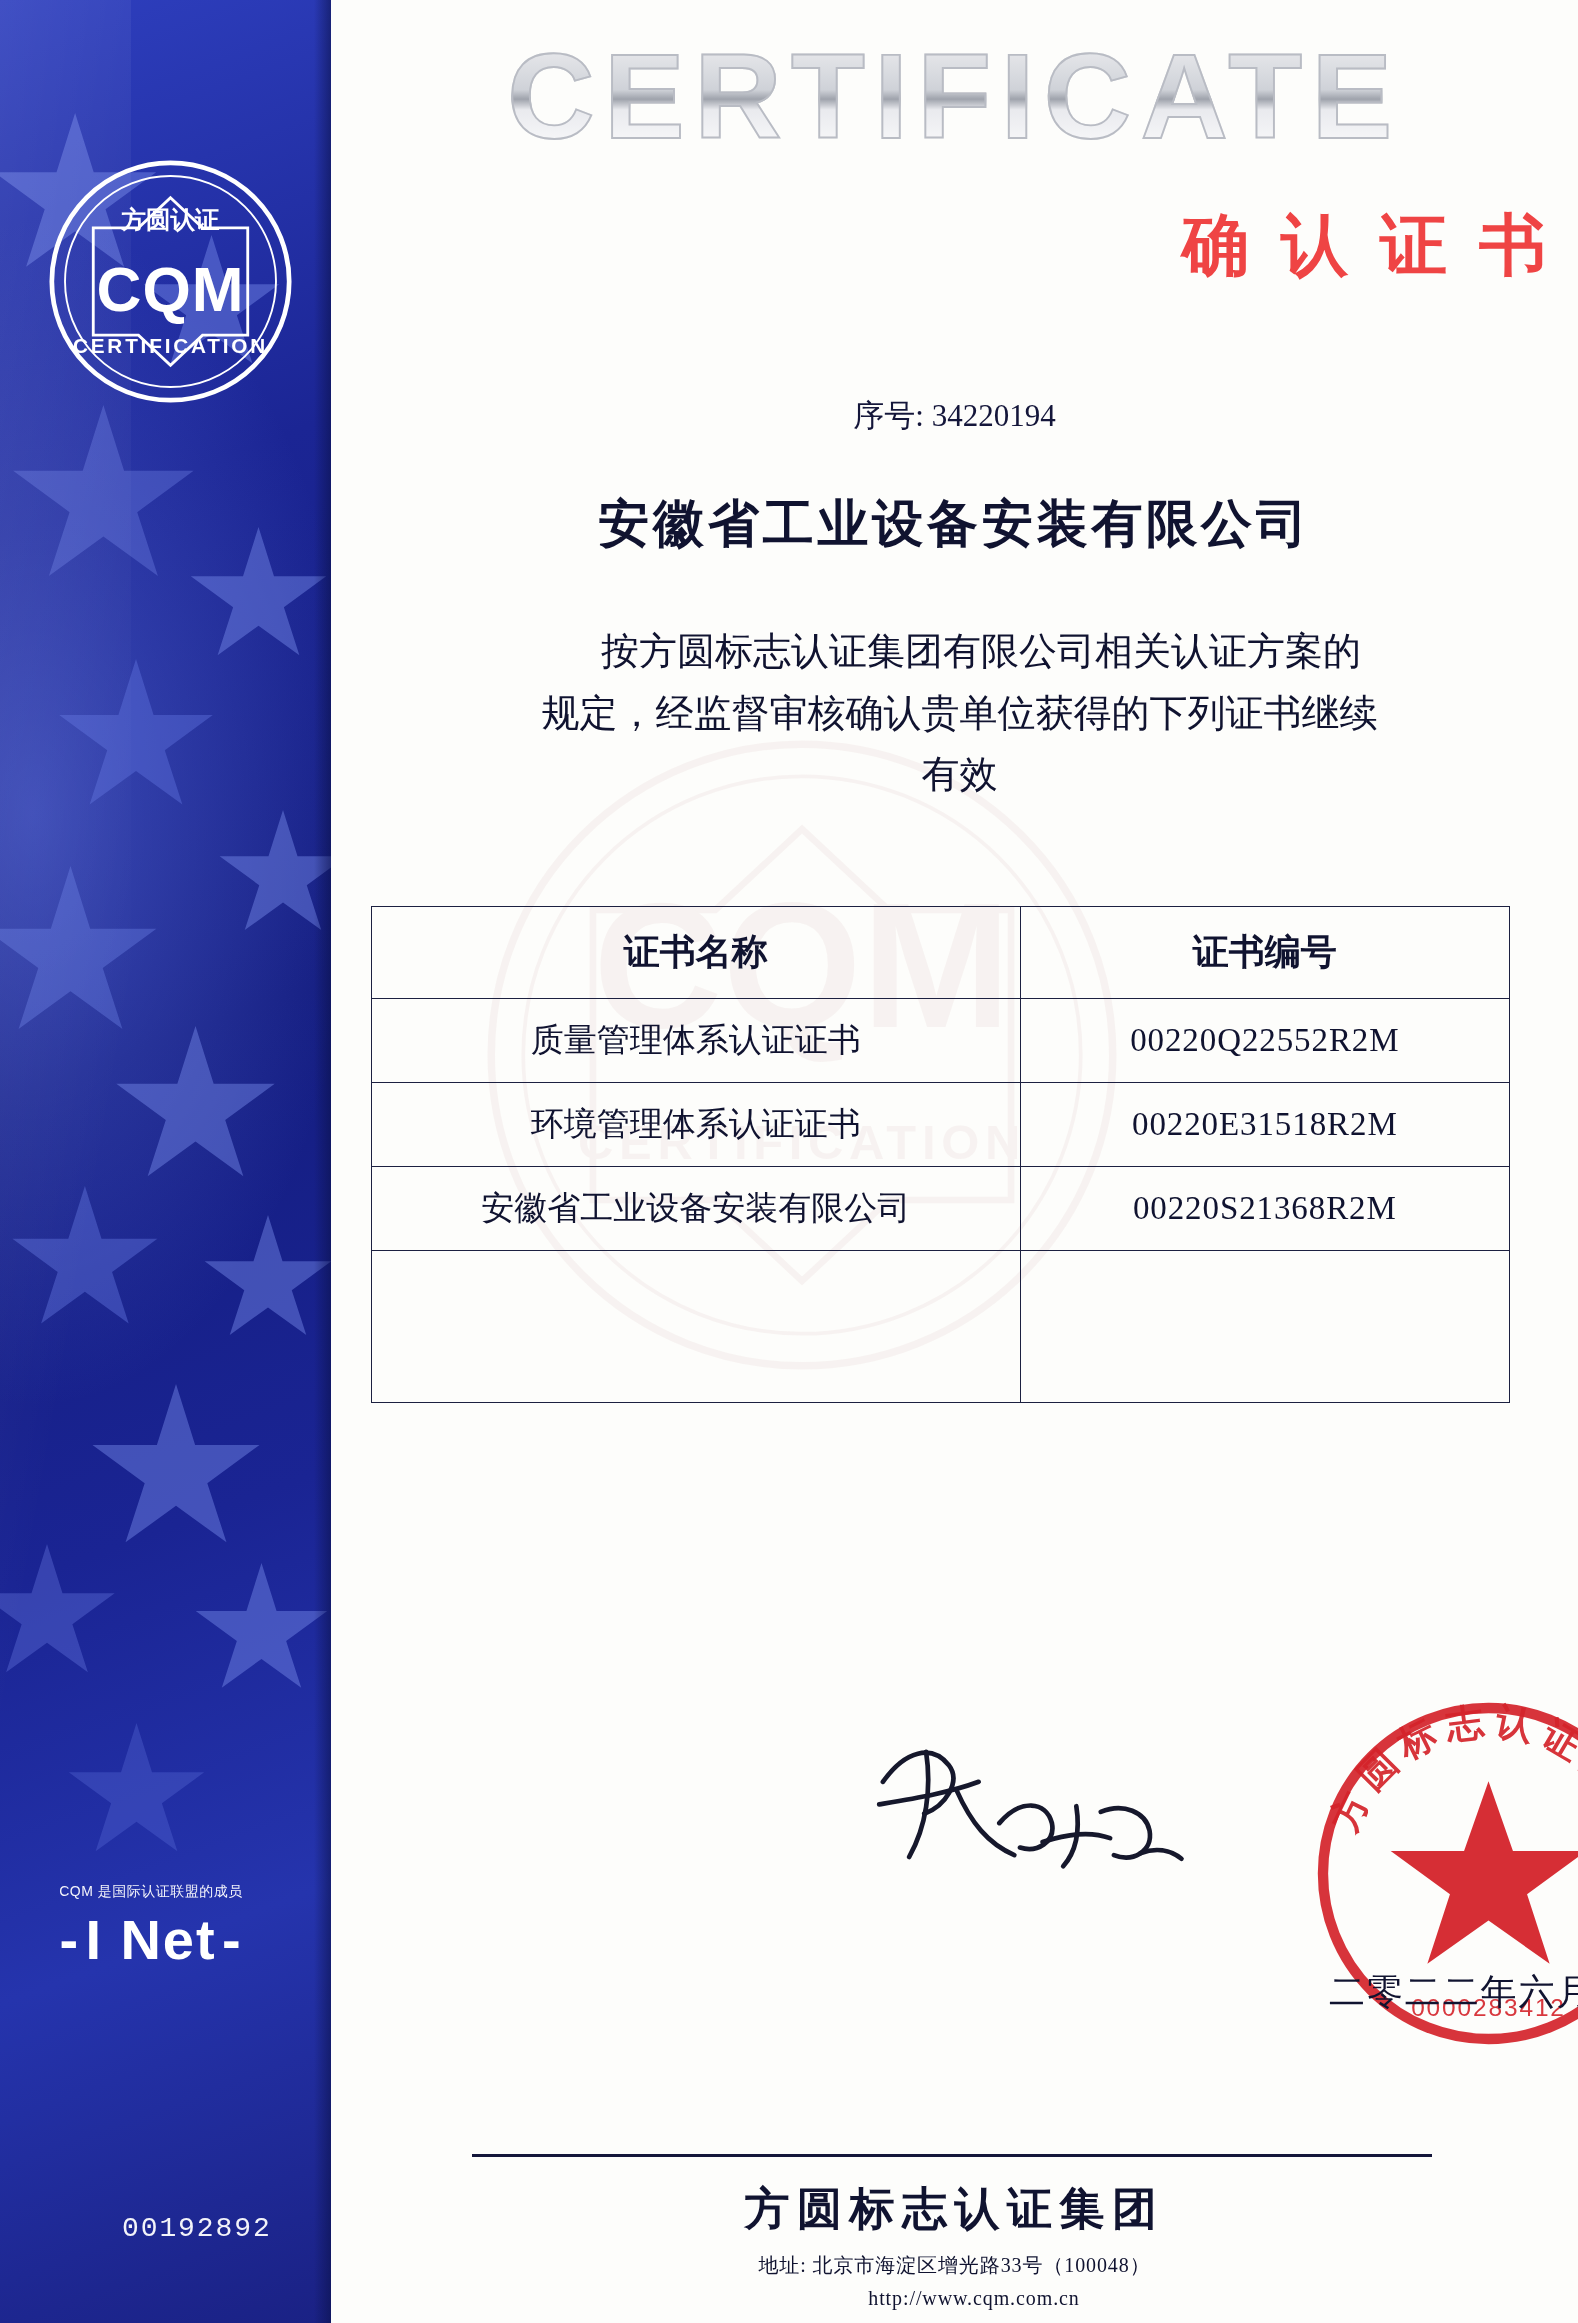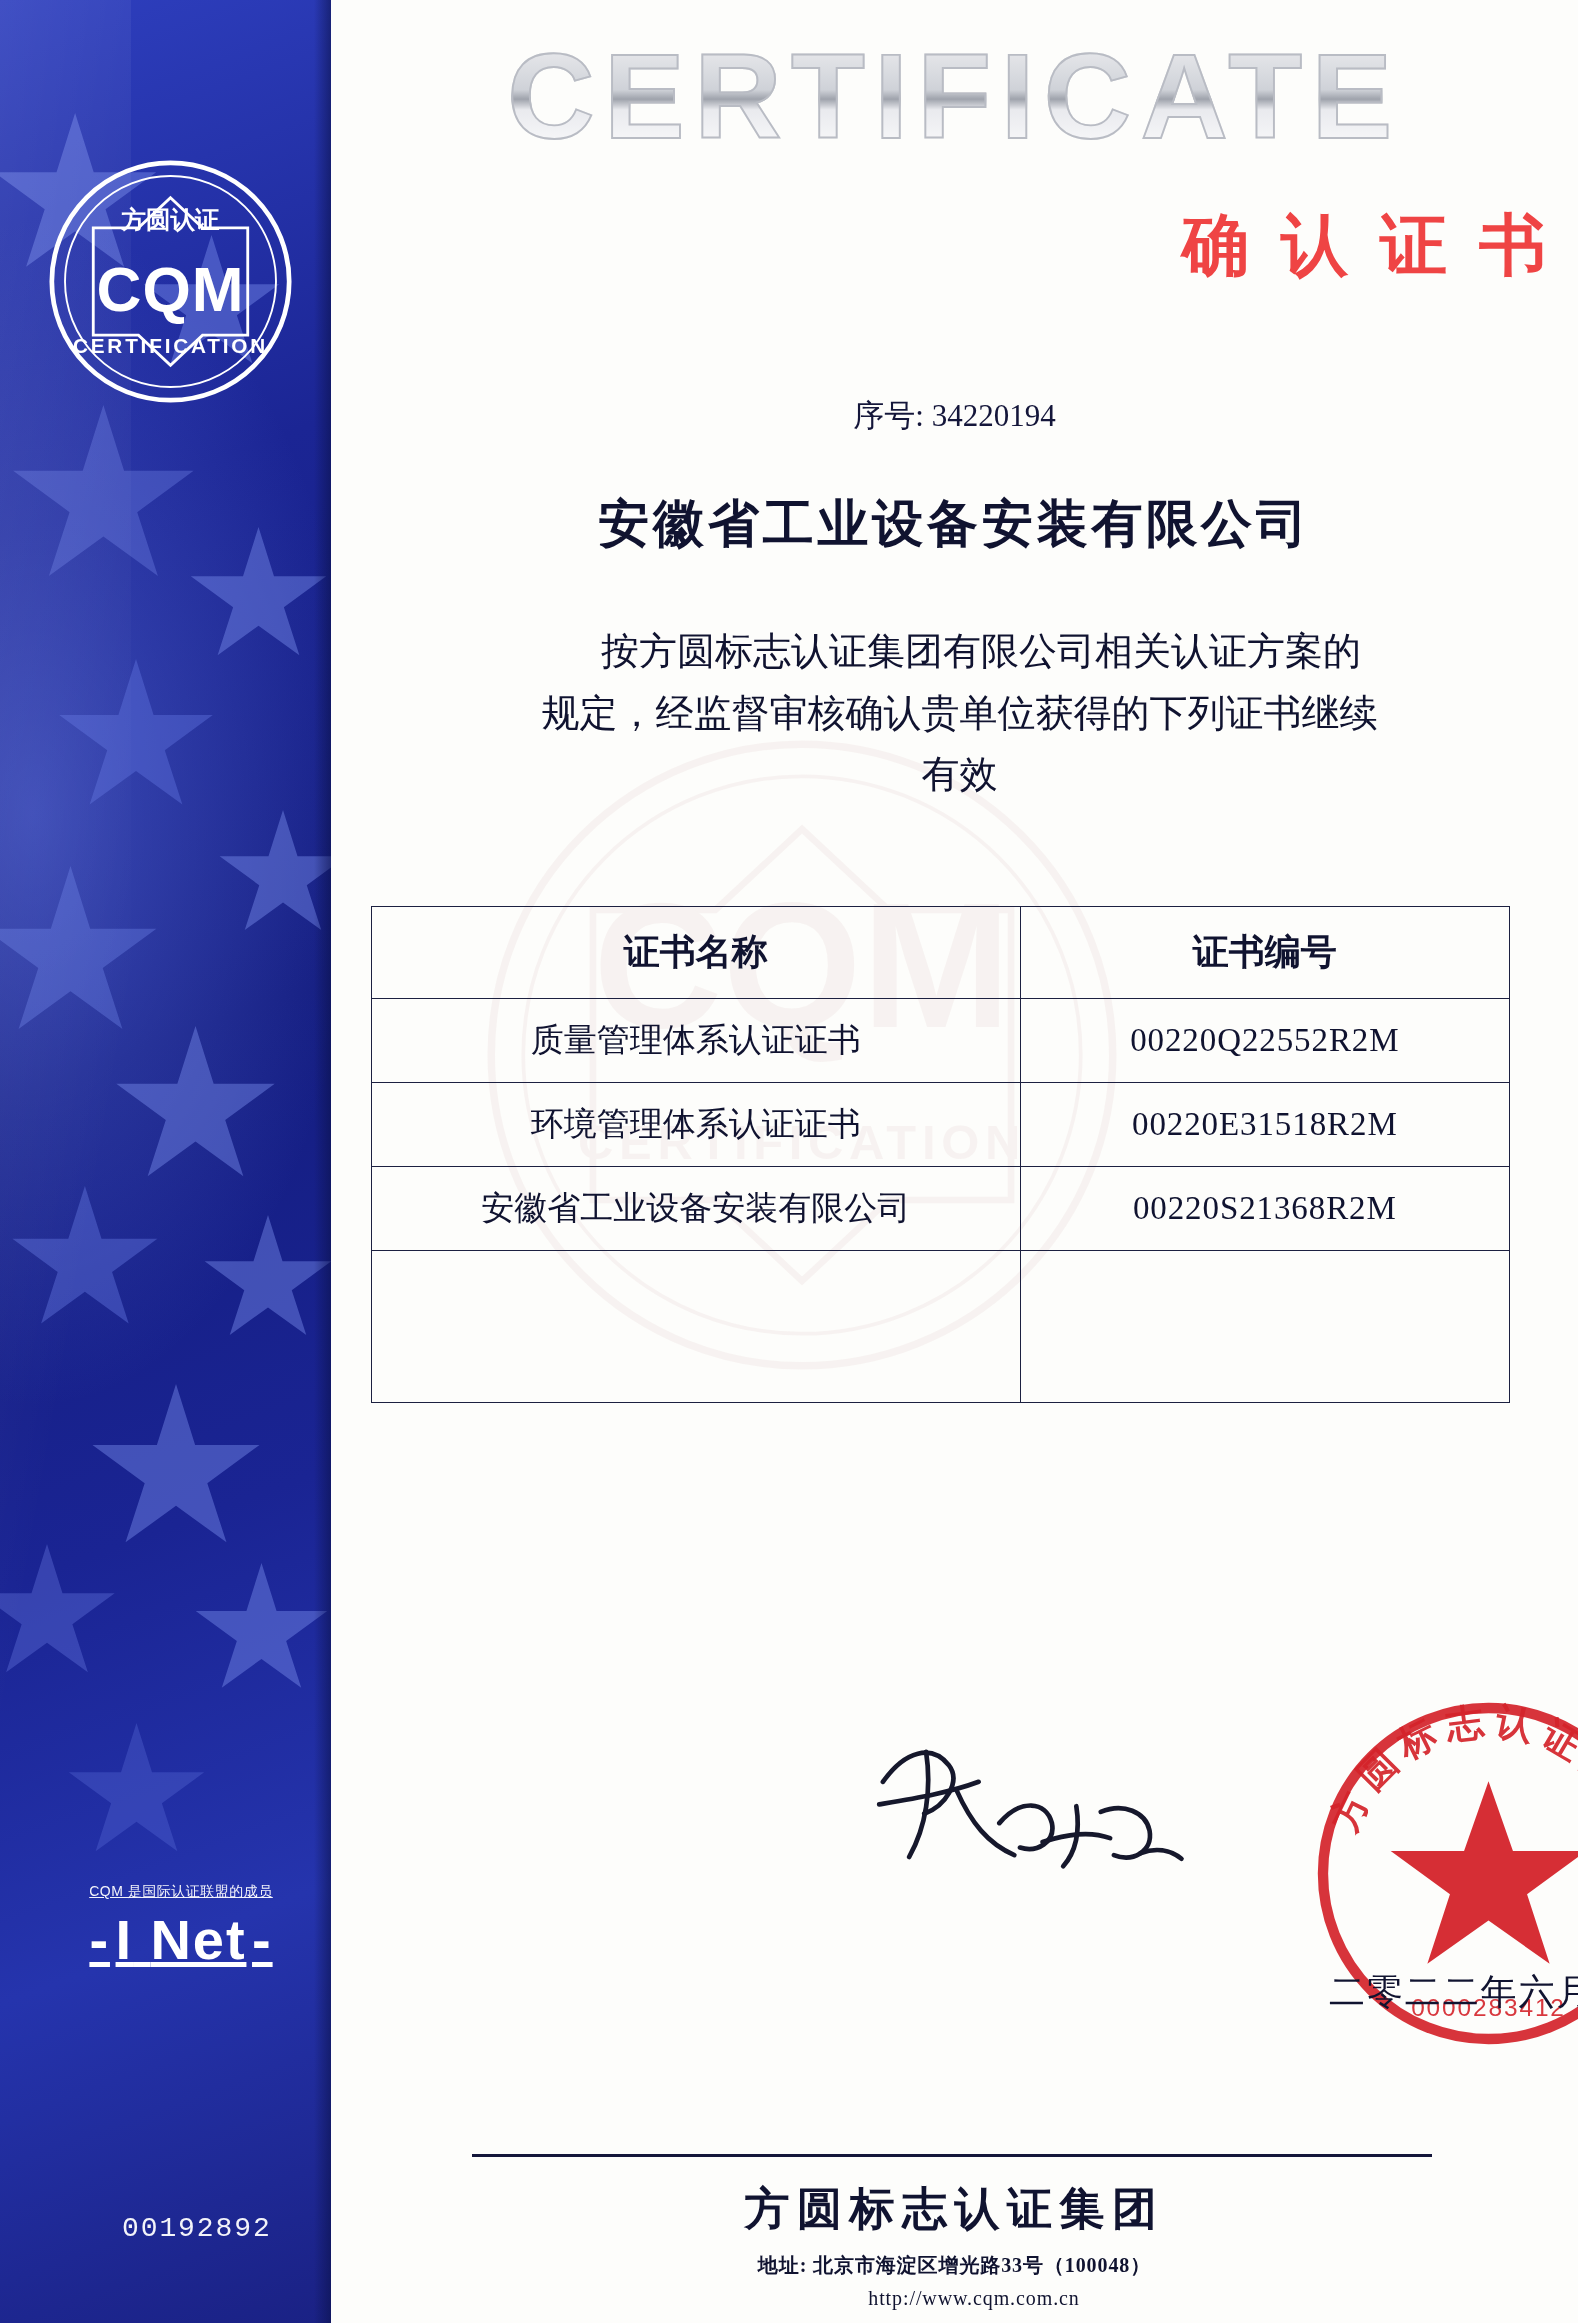--- a/index.html
+++ b/index.html
@@ -63,26 +63,25 @@
     left: 49px;
     top: 160px;
     width: 243px;
     height: 243px;
   }
   .cqm-logo svg { display:block; }
 
   
   .inet-block {
     position: absolute;
-    left: 40px;
+    left: 10px;
     top: 1883px;
     width: 282px;
     text-align: center;
     color: #ffffff;
-    text-decoration: underline;
   }
   .inet-caption {
     font-family: "Liberation Sans", sans-serif;
     font-size: 14px;
     letter-spacing: 0.5px;
     margin-bottom: 11.3px;
     opacity: 0.95;
   }
   .inet-logo {
     font-family: "Liberation Sans", sans-serif;
@@ -276,21 +275,20 @@
   .footer-org {
     font-size: 45px;
     font-weight: bold;
     letter-spacing: 7.5px;
     margin-top: 13px;
   }
   .footer-addr {
     font-size: 20px;
     margin-top: 13px;
     letter-spacing: 0.9px;
-    font-weight: bold;
   }
   .footer-url {
     font-size: 20px;
     margin-top: 7.5px;
     letter-spacing: 0.9px;
     font-family: "Liberation Serif", serif;
     margin-left: 39px;
   }
 </style>
 </head>

